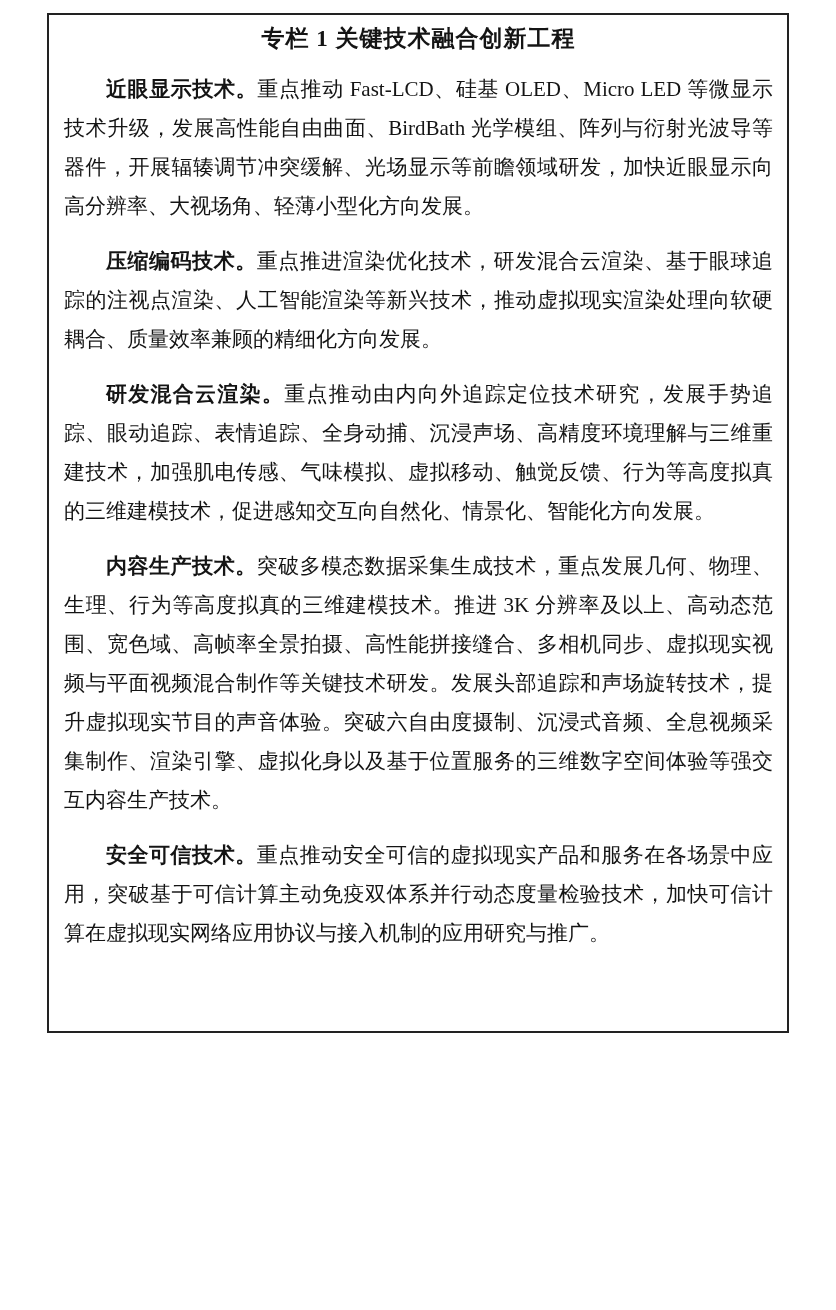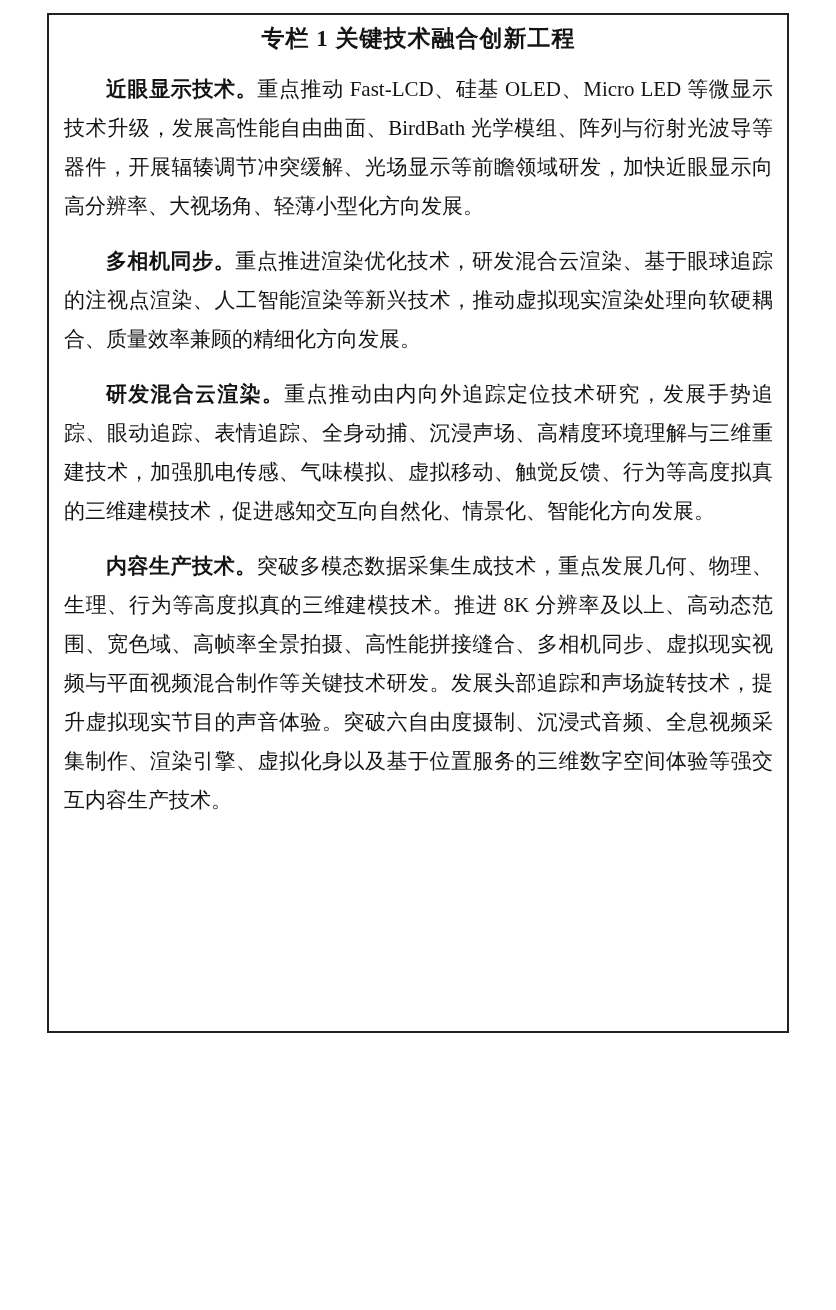--- a/index.html
+++ b/index.html
@@ -53,23 +53,24 @@
 </head>
 <body>
 
 <div class="page">
   <div class="column-box">
 
     <h1 class="box-title">专栏 1 关键技术融合创新工程</h1>
 
     <p class="para"><span class="lead">近眼显示技术。</span><span>重点推动 Fast-LCD、硅基 OLED、Micro LED 等微显示技术升级，发展高性能自由曲面、BirdBath 光学模组、阵列与衍射光波导等器件，开展辐辏调节冲突缓解、光场显示等前瞻领域研发，加快近眼显示向高分辨率、大视场角、轻薄小型化方向发展。</span></p>
 
-    <p class="para"><span class="lead">多相机同步。</span><span>重点推进渲染优化技术，研发混合云渲染、基于眼球追踪的注视点渲染、人工智能渲染等新兴技术，推动虚拟现实渲染处理向软硬耦合、质量效率兼顾的精细化方向发展。</span></p>
+    <p class="para"><span class="lead">压缩编码技术。</span><span>重点推进渲染优化技术，研发混合云渲染、基于眼球追踪的注视点渲染、人工智能渲染等新兴技术，推动虚拟现实渲染处理向软硬耦合、质量效率兼顾的精细化方向发展。</span></p>
 
     <p class="para"><span class="lead">研发混合云渲染。</span><span>重点推动由内向外追踪定位技术研究，发展手势追踪、眼动追踪、表情追踪、全身动捕、沉浸声场、高精度环境理解与三维重建技术，加强肌电传感、气味模拟、虚拟移动、触觉反馈、行为等高度拟真的三维建模技术，促进感知交互向自然化、情景化、智能化方向发展。</span></p>
 
 
-    <p class="para"><span class="lead">内容生产技术。</span><span>突破多模态数据采集生成技术，重点发展几何、物理、生理、行为等高度拟真的三维建模技术。推进 8K 分辨率及以上、高动态范围、宽色域、高帧率全景拍摄、高性能拼接缝合、多相机同步、虚拟现实视频与平面视频混合制作等关键技术研发。发展头部追踪和声场旋转技术，提升虚拟现实节目的声音体验。突破六自由度摄制、沉浸式音频、全息视频采集制作、渲染引擎、虚拟化身以及基于位置服务的三维数字空间体验等强交互内容生产技术。</span></p>
+    <p class="para"><span class="lead">内容生产技术。</span><span>突破多模态数据采集生成技术，重点发展几何、物理、生理、行为等高度拟真的三维建模技术。推进 3K 分辨率及以上、高动态范围、宽色域、高帧率全景拍摄、高性能拼接缝合、多相机同步、虚拟现实视频与平面视频混合制作等关键技术研发。发展头部追踪和声场旋转技术，提升虚拟现实节目的声音体验。突破六自由度摄制、沉浸式音频、全息视频采集制作、渲染引擎、虚拟化身以及基于位置服务的三维数字空间体验等强交互内容生产技术。</span></p>
 
 
+    <p class="para"><span class="lead">安全可信技术。</span><span>重点推动安全可信的虚拟现实产品和服务在各场景中应用，突破基于可信计算主动免疫双体系并行动态度量检验技术，加快可信计算在虚拟现实网络应用协议与接入机制的应用研究与推广。</span></p>
 
   </div>
 </div>
 
 </body></html>

